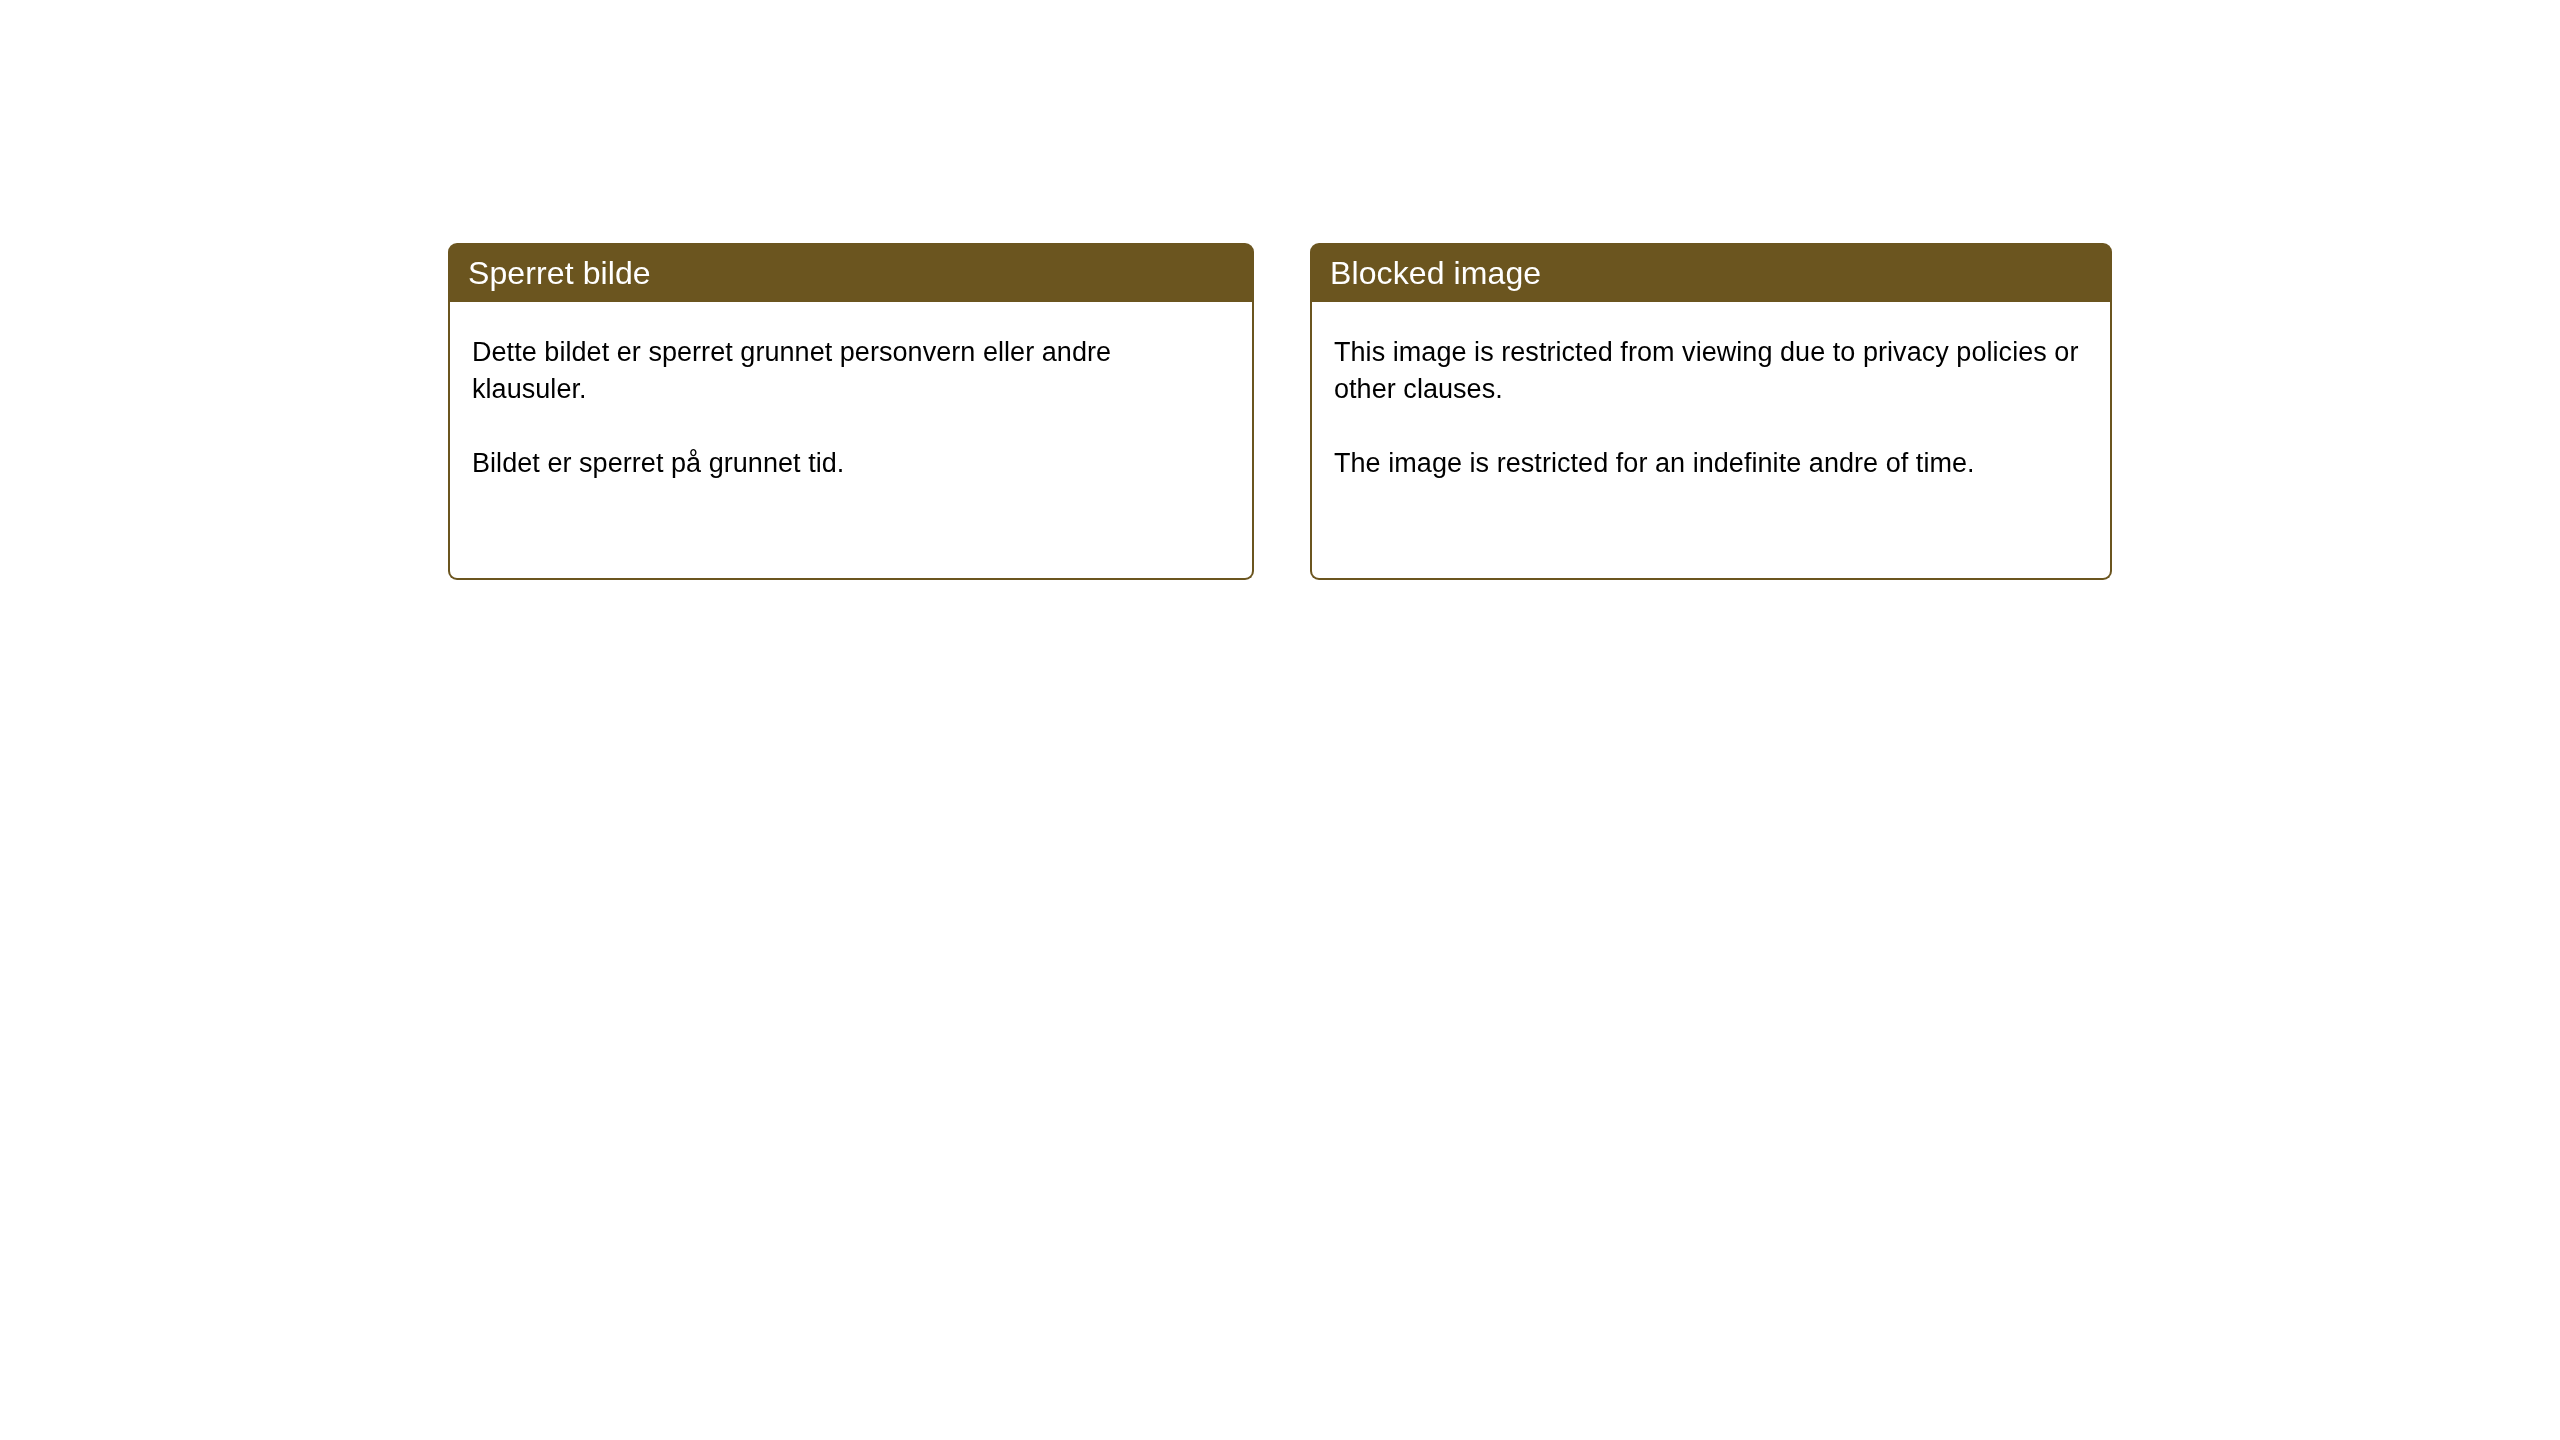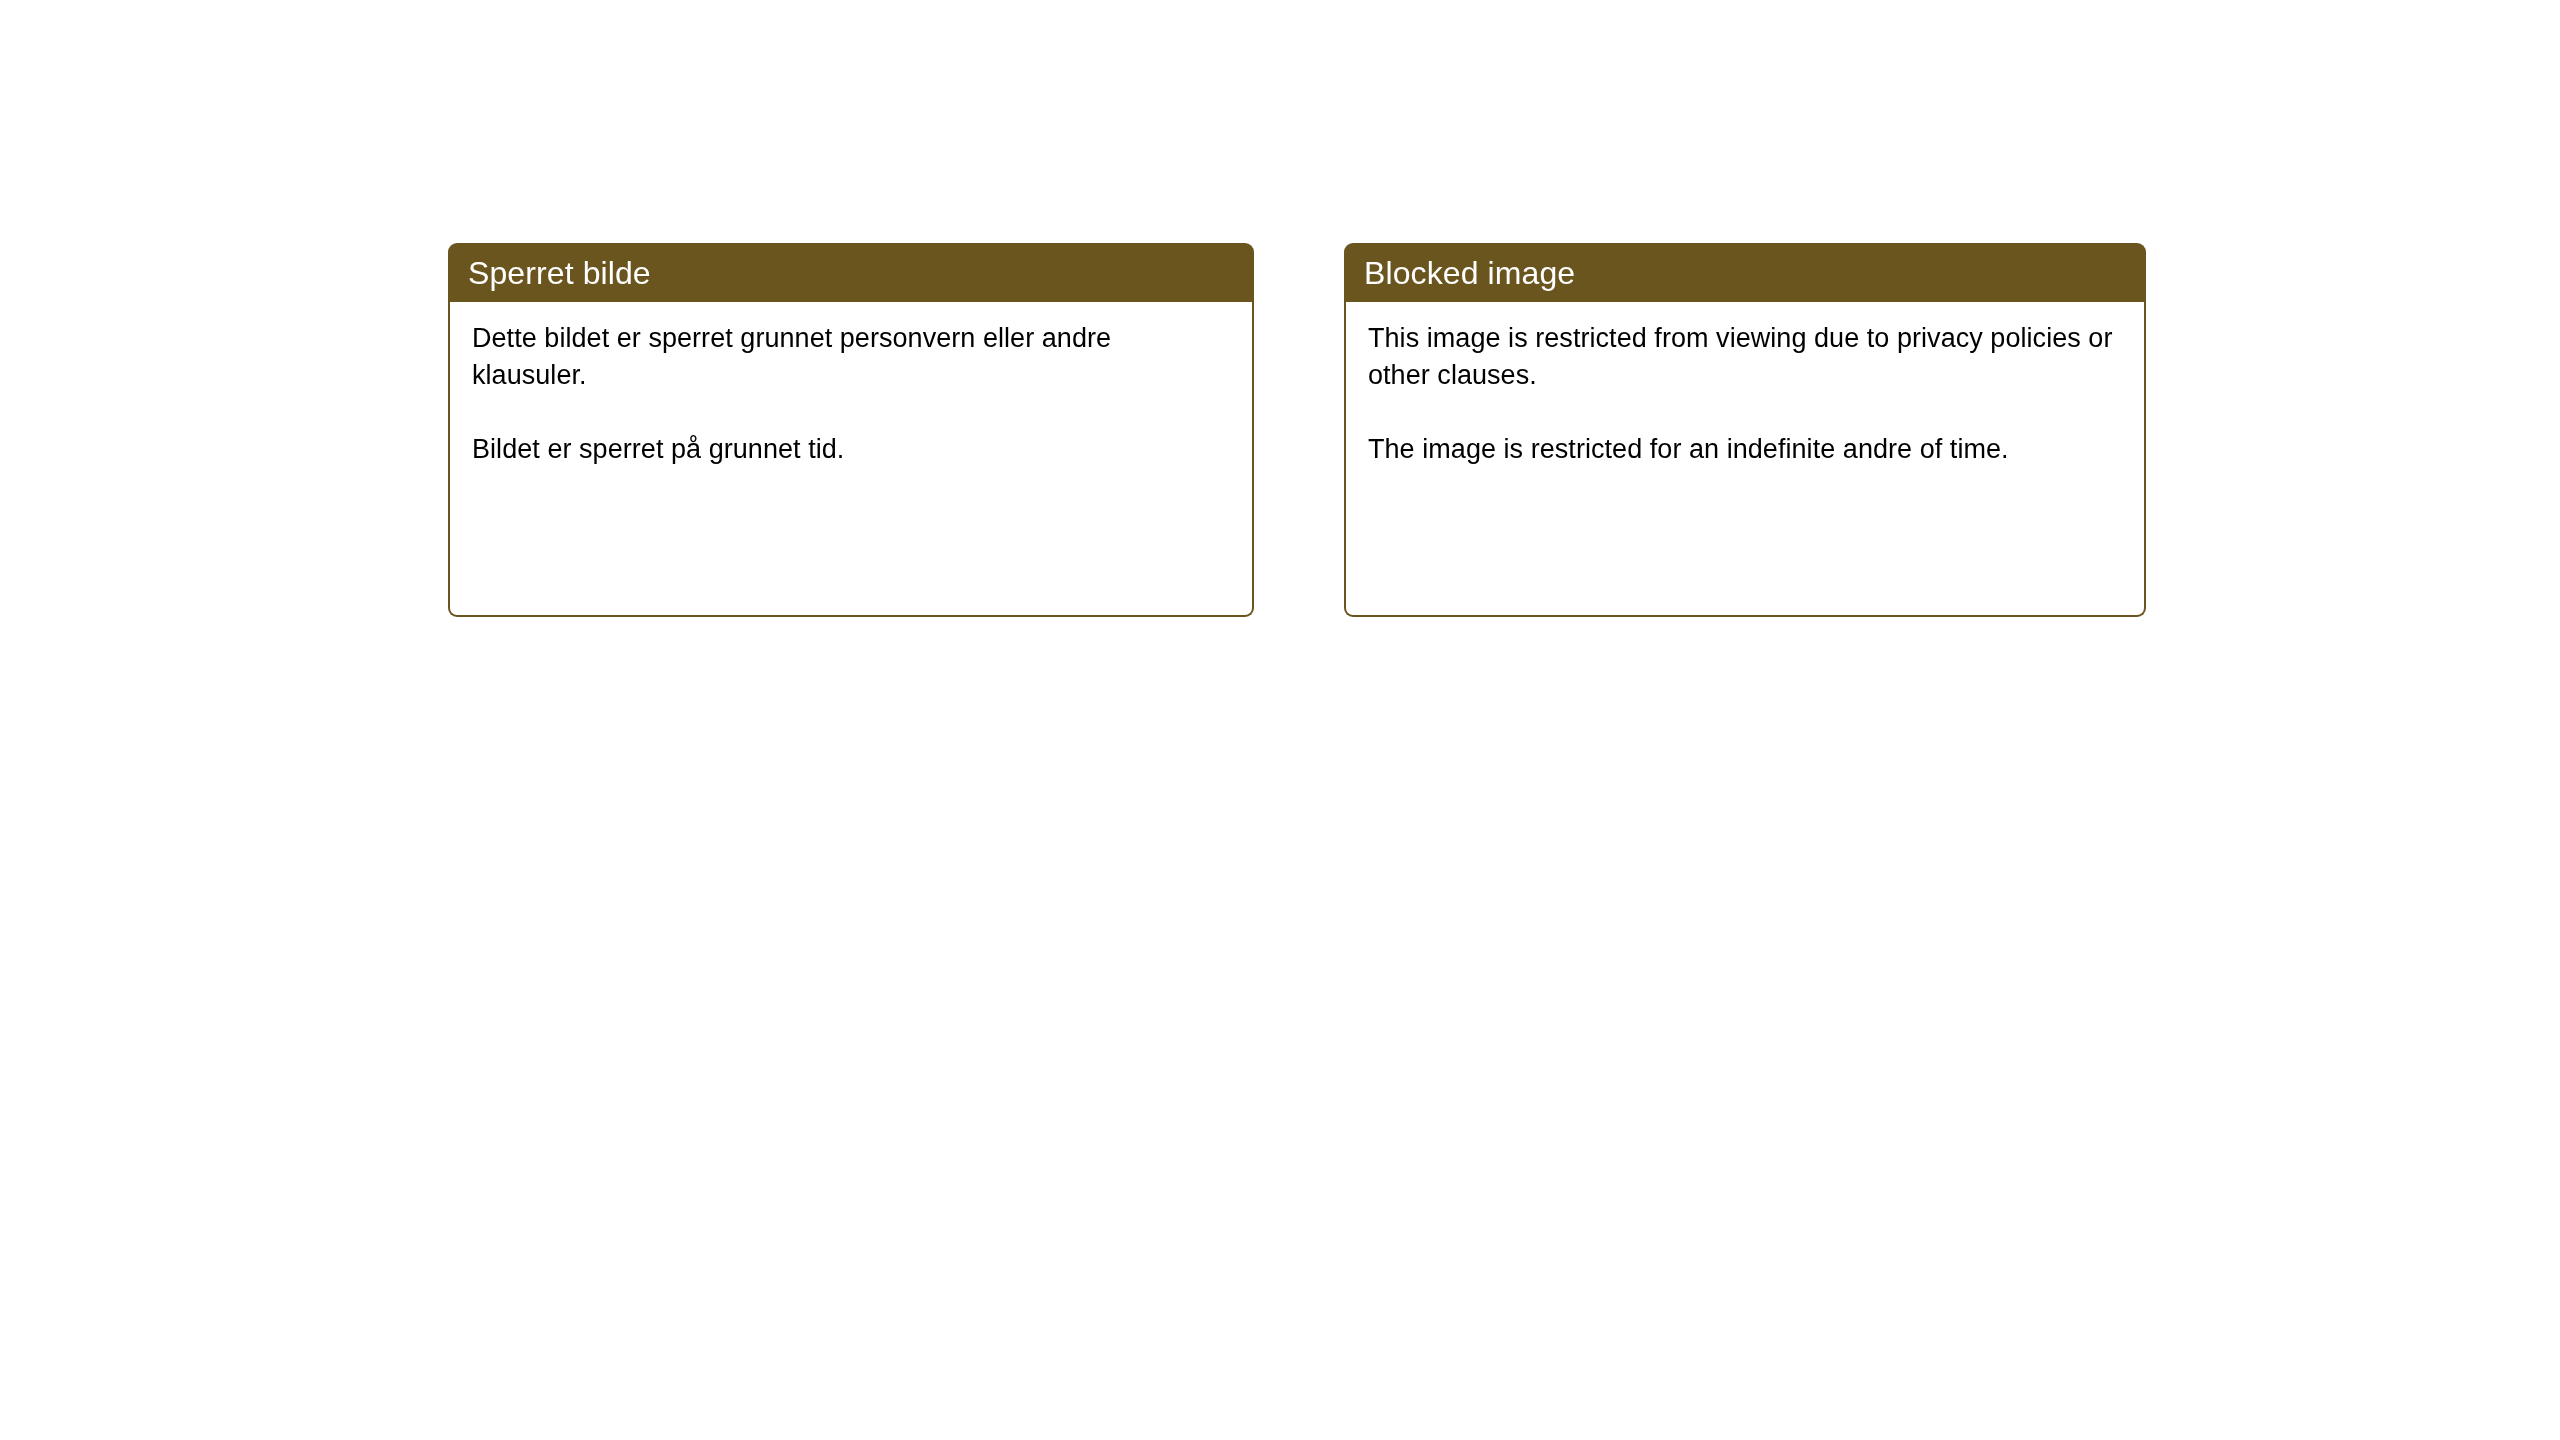--- a/index.html
+++ b/index.html
@@ -24,21 +24,21 @@
 
   .notice-panel {
     position: absolute;
     top: 243px;
     box-sizing: border-box;
     background: #ffffff;
     border-radius: 10px;
   }
 
   .panel-left  { left: 448px;  width: 806px; }
-  .panel-right { left: 1344px; width: 802px; }
+  .panel-right { left: 1310px; width: 802px; }
 
   .panel-header {
     box-sizing: border-box;
     height: 59px;
     background: #6b551f;
     border-radius: 9px 9px 0 0;
     display: flex;
     align-items: center;
     padding: 0 0 0 20px;
     overflow: hidden;
@@ -52,22 +52,22 @@
     white-space: nowrap;
     letter-spacing: 0.1px;
   }
 
   .panel-body {
     box-sizing: border-box;
     border: 2px solid #6b551f;
     border-top: none;
     border-radius: 0 0 9px 9px;
     background: #ffffff;
-    height: 315px;
-    padding: 18px 22px 0 22px;
+    height: 278px;
+    padding: 32px 22px 0 22px;
   }
 
   .panel-paragraph {
     margin: 0;
     color: #000000;
     font-size: 27px;
     line-height: 37px;
     font-weight: 400;
     letter-spacing: 0.05px;
   }

